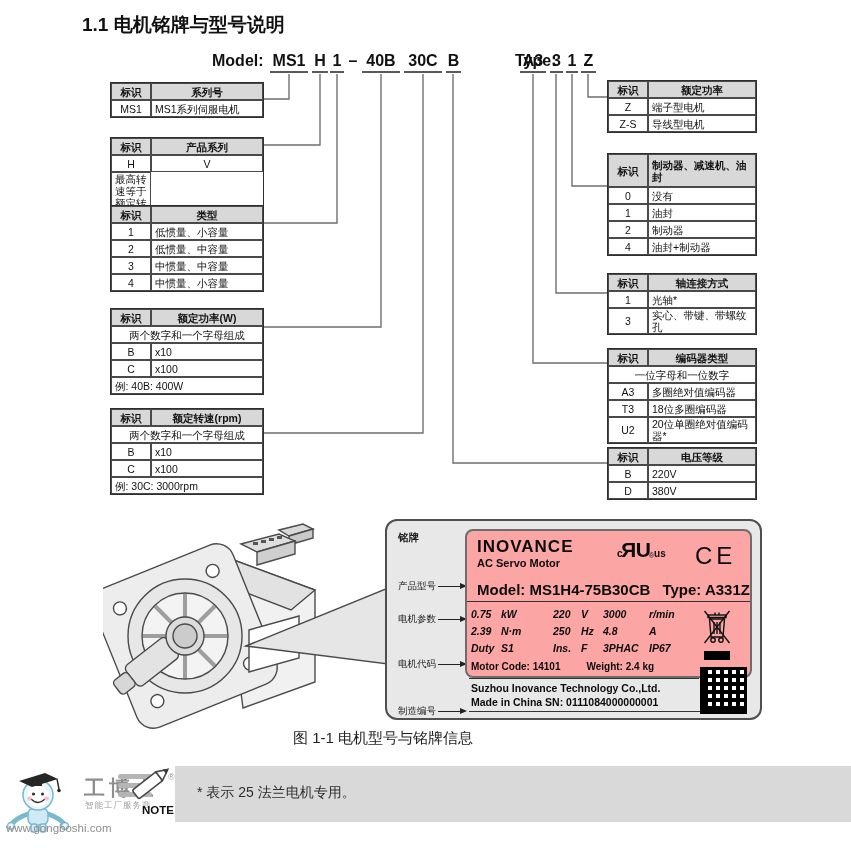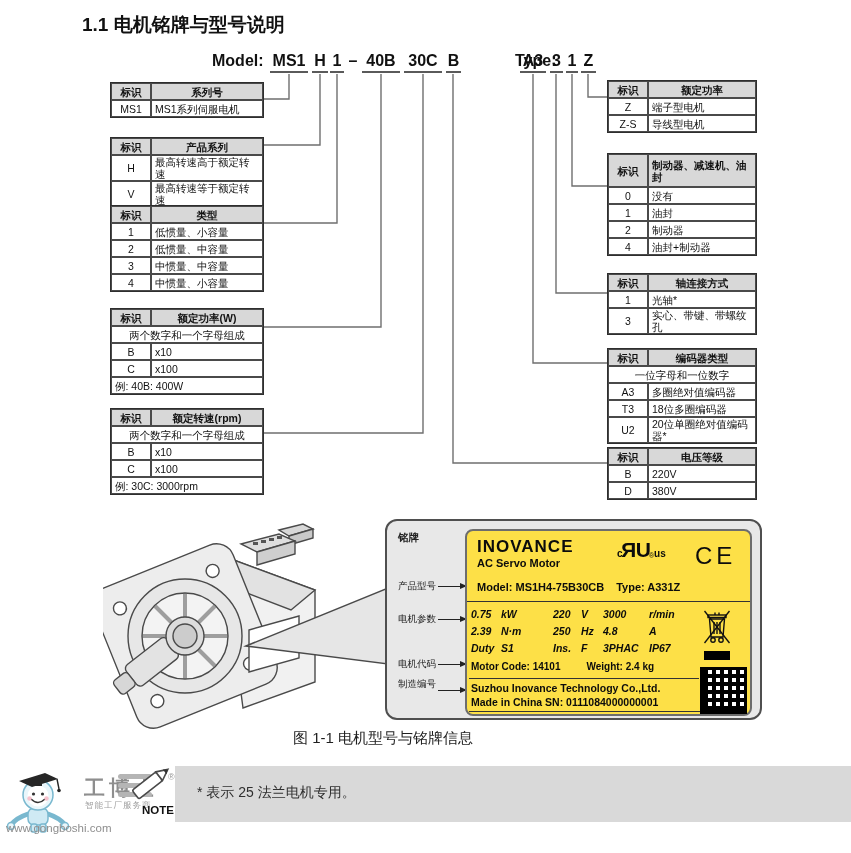--- a/index.html
+++ b/index.html
@@ -28,31 +28,31 @@
   
   .callout{left:385px;top:519px;width:377px;height:201px;background:#e8e8e8;
            border:2px solid #4f4f4f;border-radius:12px;z-index:4;box-sizing:border-box;}
   .callout-tag{left:11px;top:10px;font-size:10.5px;font-weight:600;color:#222;}
   .c-row{position:absolute;left:11px;width:67px;height:13px;display:flex;align-items:center;}
   .c-row .lbl{font-size:9.5px;color:#222;white-space:nowrap;}
   .c-arrow{flex:1;height:0;border-top:1.6px solid #222;position:relative;margin-left:2px;min-width:14px;}
   .c-arrow::after{content:"";position:absolute;right:-2px;top:-4.2px;width:0;height:0;
                   border-left:7px solid #222;border-top:3.6px solid transparent;border-bottom:3.6px solid transparent;}
   
-  .plate{left:78px;top:8px;width:287px;height:187px;background:#fde047;border:2px solid #6d6d6d;
+  .plate{left:78px;top:8px;width:287px;height:149px;background:#fca5a5;border:2px solid #6d6d6d;
          border-radius:8px;box-sizing:border-box;padding-left:48px;}
   .brand{left:10px;top:6px;font-size:17px;font-weight:800;letter-spacing:1px;color:#0c0c0c;}
   .subbrand{left:10px;top:26px;font-size:11px;font-weight:bold;color:#0c0c0c;}
   .ul-mark{left:150px;top:9px;display:flex;align-items:flex-end;color:#0c0c0c;}
   .ul-mark .sm{font-size:10px;font-weight:700;line-height:10px;}
   .ul-mark .core{font-size:21px;font-weight:900;line-height:19px;letter-spacing:-2px;}
   .ul-mark .mir{display:inline-block;transform:scaleX(-1);}
   .ul-mark .reg{font-size:7px;vertical-align:top;line-height:7px;}
   .ce-mark{left:228px;top:11px;font-size:24px;font-weight:500;letter-spacing:4px;color:#0c0c0c;}
-  .plate-model{left:10px;top:50px;font-size:11px;font-weight:600;white-space:nowrap;color:#0c0c0c;}
+  .plate-model{left:10px;top:50px;font-size:15px;font-weight:600;white-space:nowrap;color:#0c0c0c;}
   .plate-model .t2{margin-left:12px;}
   .pdiv{position:absolute;border-top:1.2px solid #333;height:0;}
   .params{left:4px;top:74px;display:grid;grid-template-columns:30px 52px 28px 22px 46px 50px;
           grid-auto-rows:17px;font-size:10.5px;font-weight:600;color:#0c0c0c;align-items:center;font-style:italic;}
   .prow-line{left:4px;top:130px;font-size:10px;font-weight:600;white-space:nowrap;color:#0c0c0c;}
   .prow-line .w{margin-left:26px;}
   .company{left:4px;top:151px;font-size:10.5px;font-weight:600;color:#0c0c0c;white-space:nowrap;}
   .snline{left:4px;top:165px;font-size:10.5px;font-weight:600;color:#0c0c0c;white-space:nowrap;}
   .weee{right:20px;top:78px;}
   .weee-bar{right:20px;top:120px;width:26px;height:9px;background:#000;}
@@ -112,21 +112,20 @@
   <div class="mtable" style="left:110px;top:82px;width:152px;">
       <div class="tc hdr c1">标识</div>
       <div class="tc hdr c2">系列号</div>
       <div class="tc c1">MS1</div>
       <div class="tc c2">MS1系列伺服电机</div>
     </div>
   <div class="mtable" style="left:110px;top:137px;width:152px;">
       <div class="tc hdr c1">标识</div>
       <div class="tc hdr c2">产品系列</div>
       <div class="tc c1">H</div>
-      <div class="tc c2">最高转速高于额定转速</div>
       <div class="tc c1">V</div>
       <div class="tc c2">最高转速等于额定转速</div>
     </div>
   <div class="mtable" style="left:110px;top:205px;width:152px;">
       <div class="tc hdr c1">标识</div>
       <div class="tc hdr c2">类型</div>
       <div class="tc c1">1</div>
       <div class="tc c2">低惯量、小容量</div>
       <div class="tc c1">2</div>
       <div class="tc c2">低惯量、中容量</div>
@@ -254,21 +253,21 @@
       <span class="c-arrow"></span>
     </div>
     <div class="c-row" style="top:92px;">
       <span class="lbl">电机参数</span>
       <span class="c-arrow"></span>
     </div>
     <div class="c-row" style="top:137px;justify-content:flex-end;">
       <span class="lbl">电机代码</span>
       <span class="c-arrow"></span>
     </div>
-    <div class="c-row" style="top:157px;align-items:flex-end;">
+    <div class="c-row" style="top:184px;">
       <span class="lbl">制造编号</span>
       <span class="c-arrow"></span>
     </div>
 
     <div class="abs plate">
       <div class="abs brand">INOVANCE</div>
       <div class="abs subbrand">AC Servo Motor</div>
       <div class="abs ul-mark">
         <span class="sm">c</span>
           <span class="core"><span class="mir">R</span><span>U</span></span>

